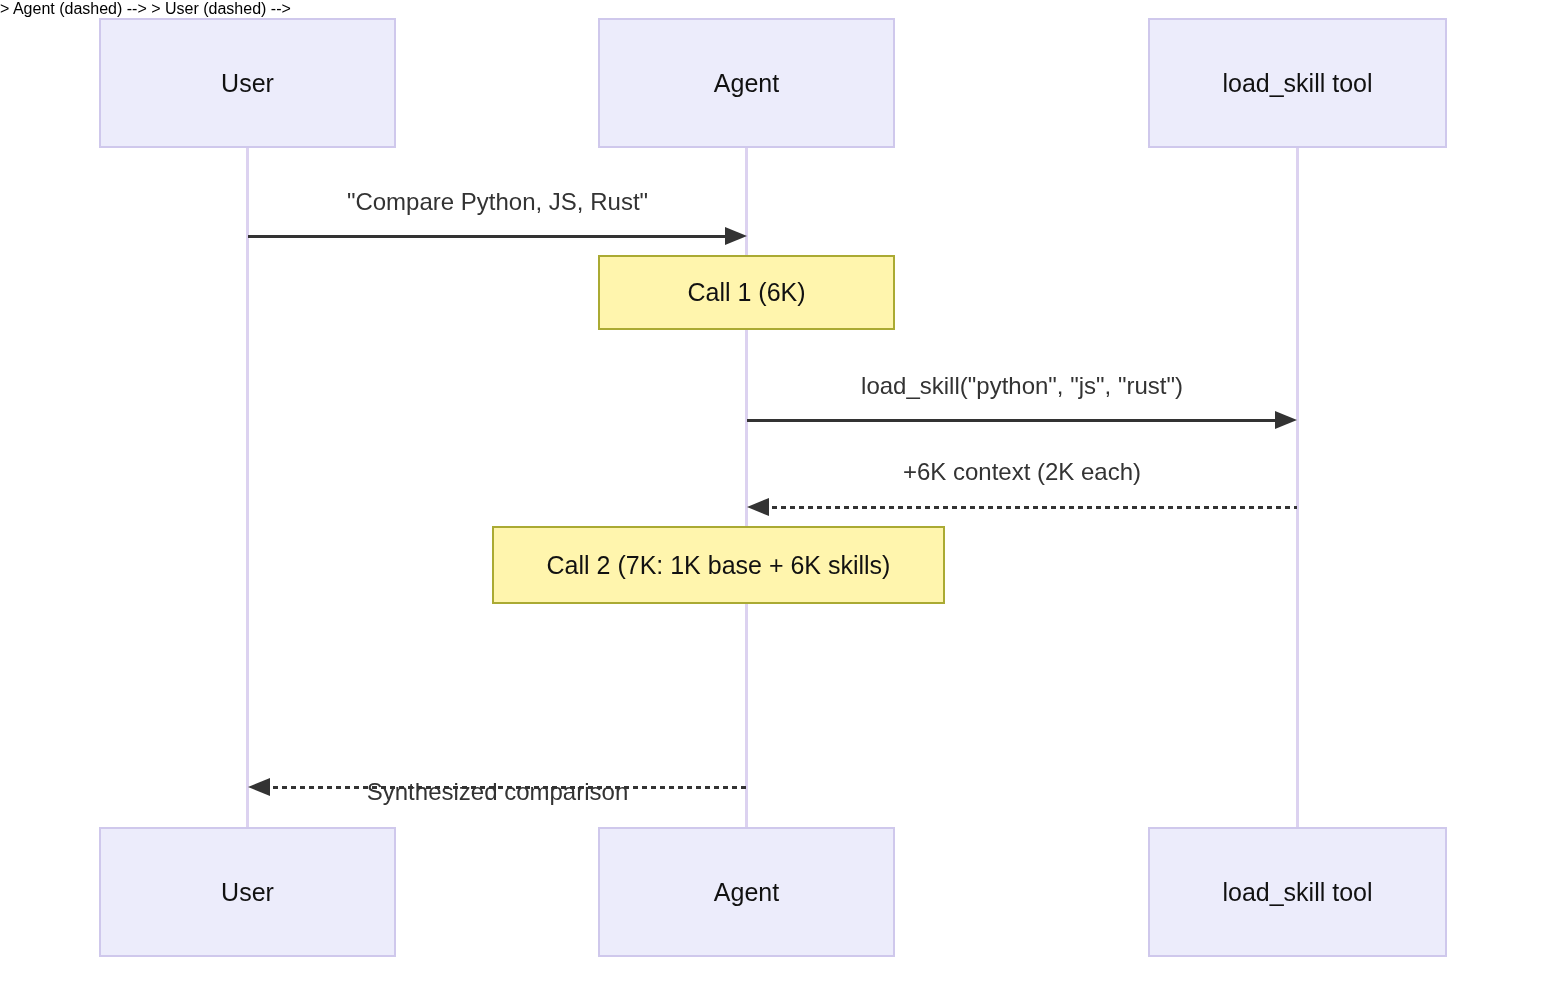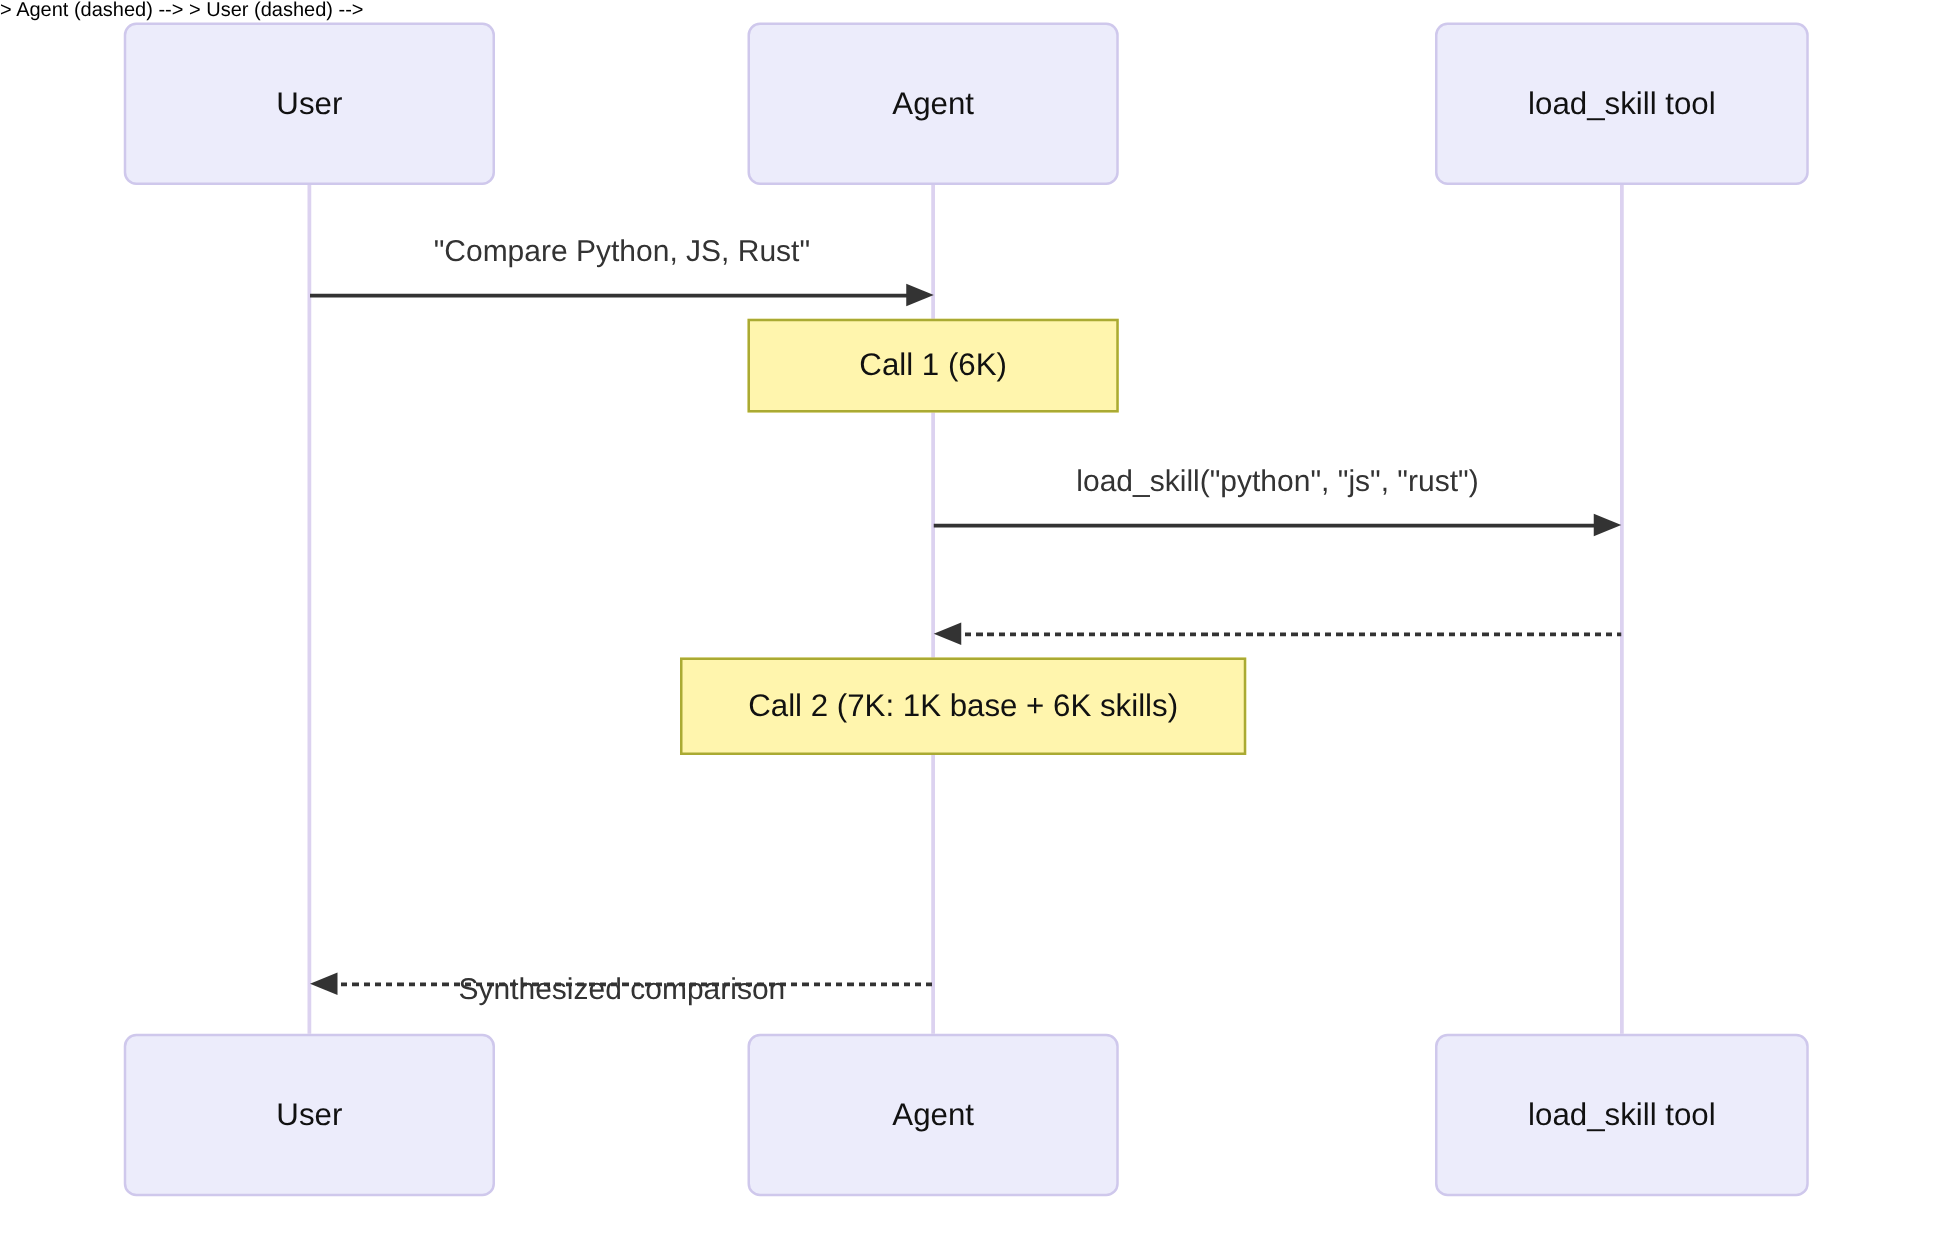--- a/index.html
+++ b/index.html
@@ -16,21 +16,21 @@
     height: 988px;
     background: var(--background, #ffffff);
     overflow: hidden;
   }
   .actor-box {
     position: absolute;
     height: 130px;
     box-sizing: border-box;
     background: var(--actor-fill, #ECECFB);
     border: 2px solid var(--actor-border, #CFC8EC);
-    border-radius: 10px;
+    border-radius: 0;
     display: flex;
     align-items: center;
     justify-content: center;
   }
   .actor-box .actor-label {
     font-size: 25px;
     color: var(--actor-text, #111111);
   }
   .lifeline {
     position: absolute;
@@ -123,27 +123,28 @@
   <div class="note" style="left:598px; top:255px; width:297px; height:75px">Call 1 (6K)</div>
 
   
   <div class="msg-label" style="left:747px; top:372px; width:550px">load_skill("python", "js", "rust")</div>
   <div class="msg-arrow to-right solid" style="left:747px; top:410px; width:550px">
     <div class="line"></div>
     <div class="arrowhead"></div>
   </div>
 
   &gt; Agent (dashed) --&gt;
+  <div class="msg-label" style="left:747px; top:458px; width:550px">+6K context (2K each)</div>
   <div class="msg-arrow to-left dashed" style="left:747px; top:497px; width:550px">
     <div class="line"></div>
     <div class="arrowhead"></div>
   </div>
 
   
-  <div class="note" style="left:544px; top:526px; width:453px; height:78px">Call 2 (7K: 1K base + 6K skills)</div>
+  <div class="note" style="left:492px; top:526px; width:453px; height:78px">Call 2 (7K: 1K base + 6K skills)</div>
 
   
 
   &gt; User (dashed) --&gt;
   <div class="msg-label" style="left:248px; top:778px; width:499px">Synthesized comparison</div>
   <div class="msg-arrow to-left dashed" style="left:248px; top:777px; width:499px">
     <div class="line"></div>
     <div class="arrowhead"></div>
   </div>
 

